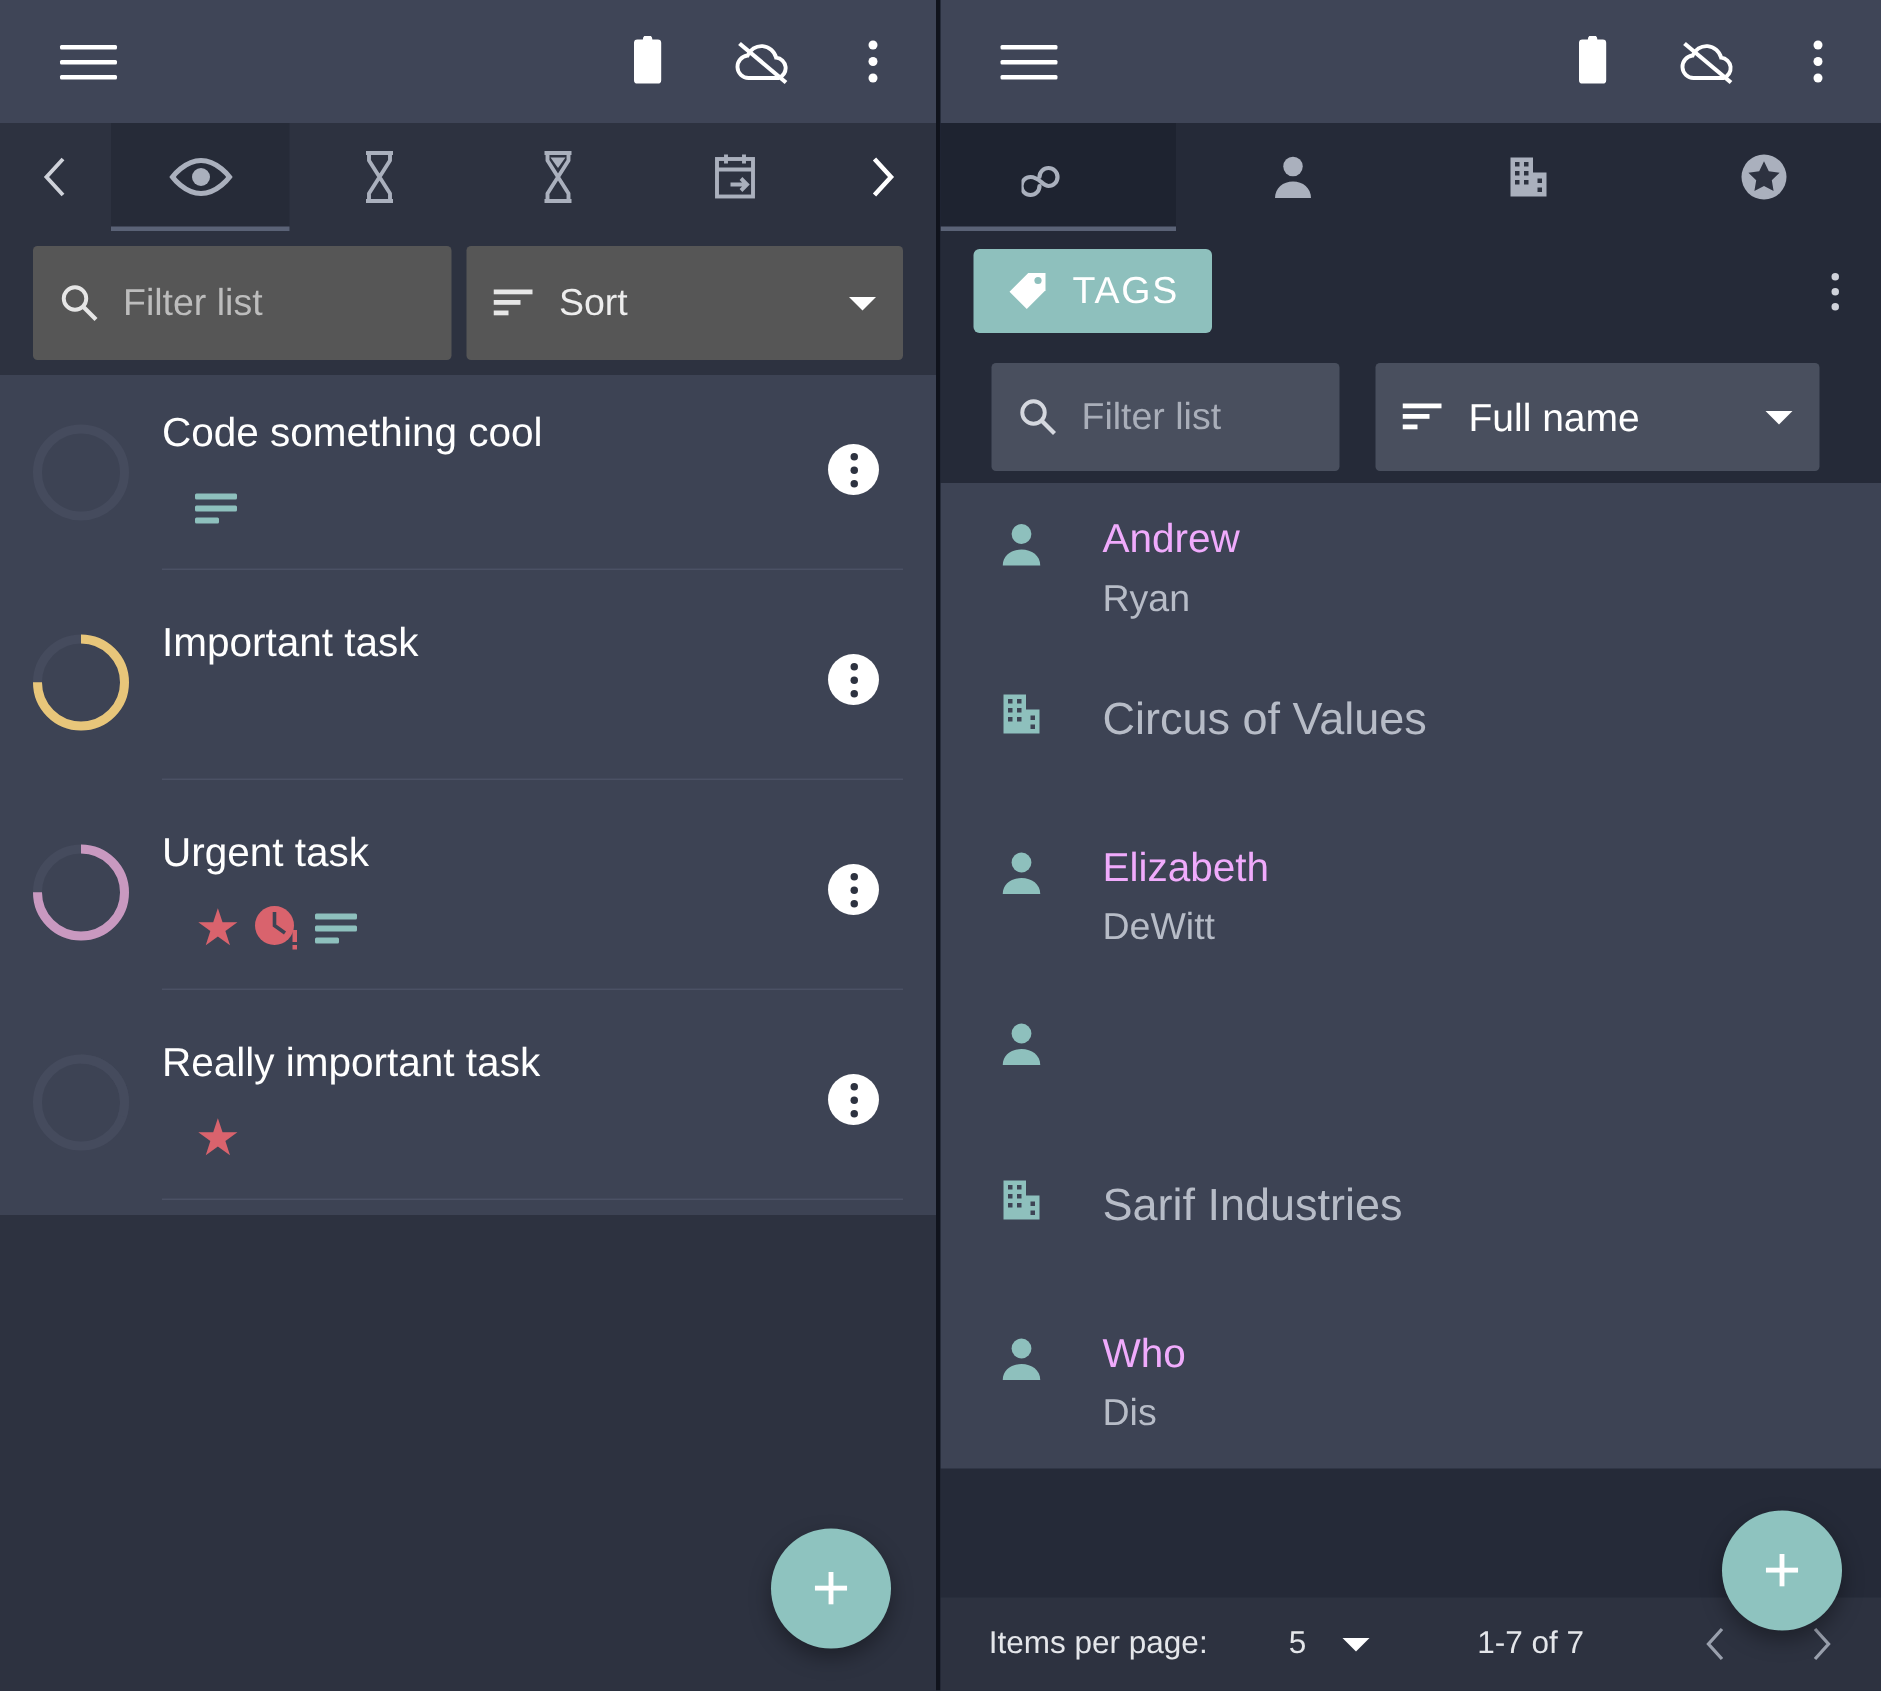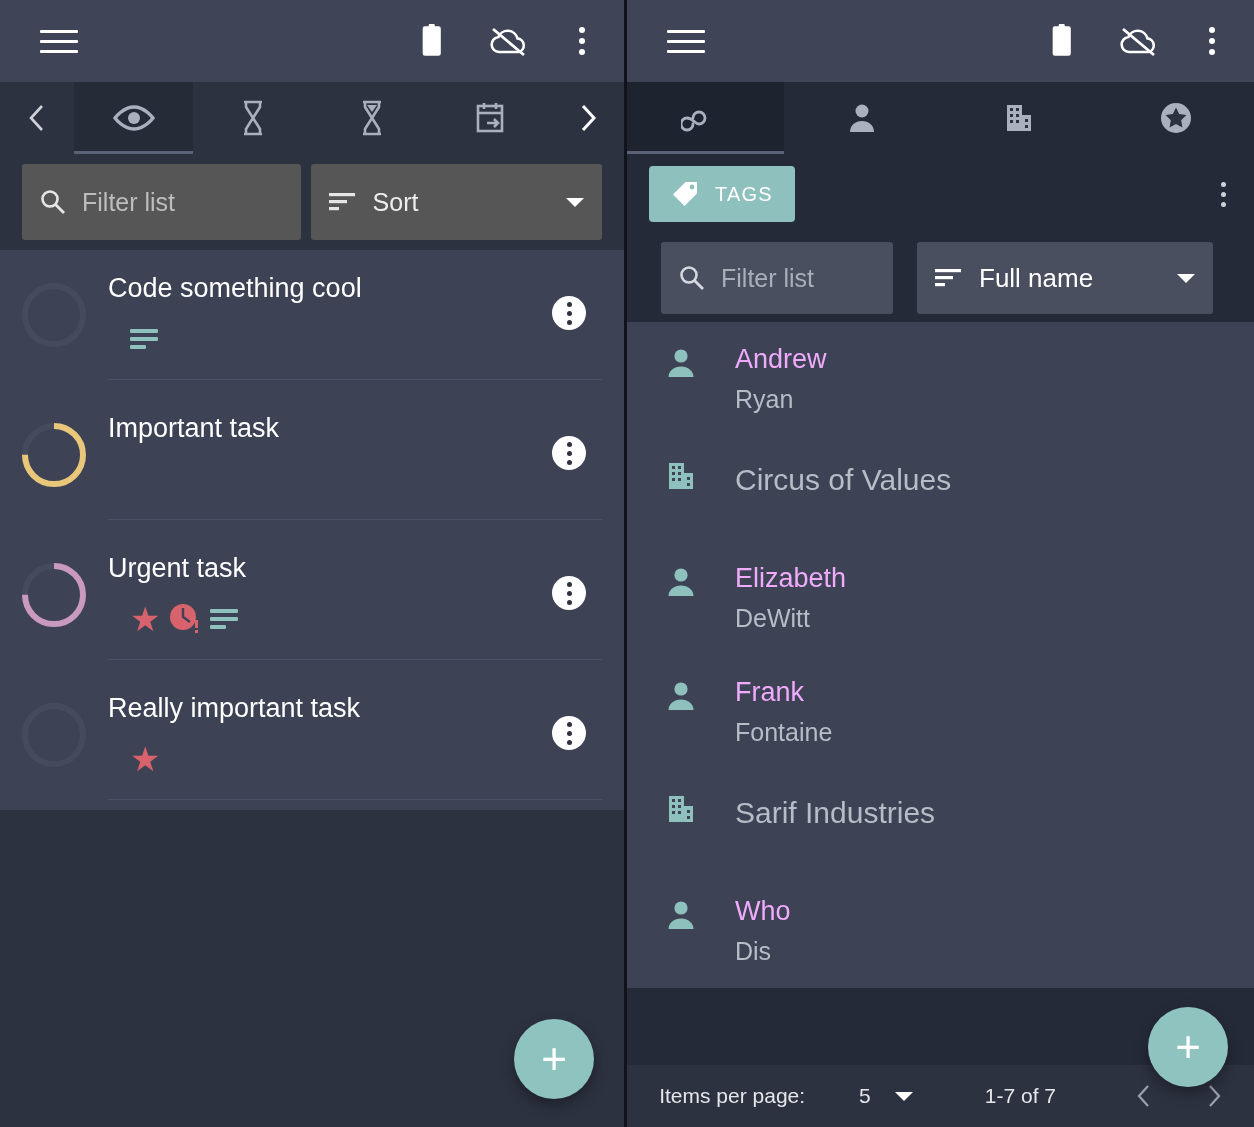--- a/index.html
+++ b/index.html
@@ -94,21 +94,21 @@
   .notes i:nth-child(3) { width: 16px; }
 
   
   .tagsrow {
     height: 80px; background: #252a38; display: flex; align-items: center;
     padding: 0 22px;
   }
   .chip {
     background: #8ec0bd; color: #ffffff; border-radius: 4px;
     height: 56px; display: flex; align-items: center; gap: 16px;
-    padding: 0 22px; font-size: 20px; letter-spacing: 1.2px; cursor: pointer;
+    padding: 0 22px; font-size: 25px; letter-spacing: 1.2px; cursor: pointer;
   }
   .vdots { margin-left: auto; display: flex; flex-direction: column; gap: 5px; cursor: pointer; padding: 6px; }
   .vdots i { width: 5px; height: 5px; border-radius: 50%; background: #cfd2da; display: block; }
 
   .filterrow-right {
     height: 88px; background: #252a38; display: flex; align-items: center;
     gap: 24px; padding: 0 34px;
   }
   .search-field-r {
     width: 232px; height: 72px; background: #494f5e; border-radius: 3px;
@@ -493,24 +493,20 @@
             <div class="c-first">Elizabeth</div>
             <div class="c-last">DeWitt</div>
           </div>
         </div>
         <div class="contact">
           <div class="contact-icon">
             <svg width="34" height="34" viewBox="0 0 34 34">
               <circle cx="17" cy="10" r="6.6" fill="#8ec0bd"></circle>
               <path d="M4.5 31c0-6.4 5.6-10.6 12.5-10.6S29.5 24.6 29.5 31z" fill="#8ec0bd"></path>
             </svg>
-          </div>
-          <div class="contact-text">
-            <div class="c-first">Frank</div>
-            <div class="c-last">Fontaine</div>
           </div>
         </div>
         <div class="contact">
           <div class="contact-icon">
             <svg width="32" height="32" viewBox="0 0 32 32">
               <rect x="4" y="3" width="15" height="26" fill="#8ec0bd"></rect>
               <rect x="19" y="13" width="9" height="16" fill="#8ec0bd"></rect>
               <g fill="#3d4354">
                 <rect x="7" y="6" width="3" height="3"></rect>
                 <rect x="13" y="6" width="3" height="3"></rect>

